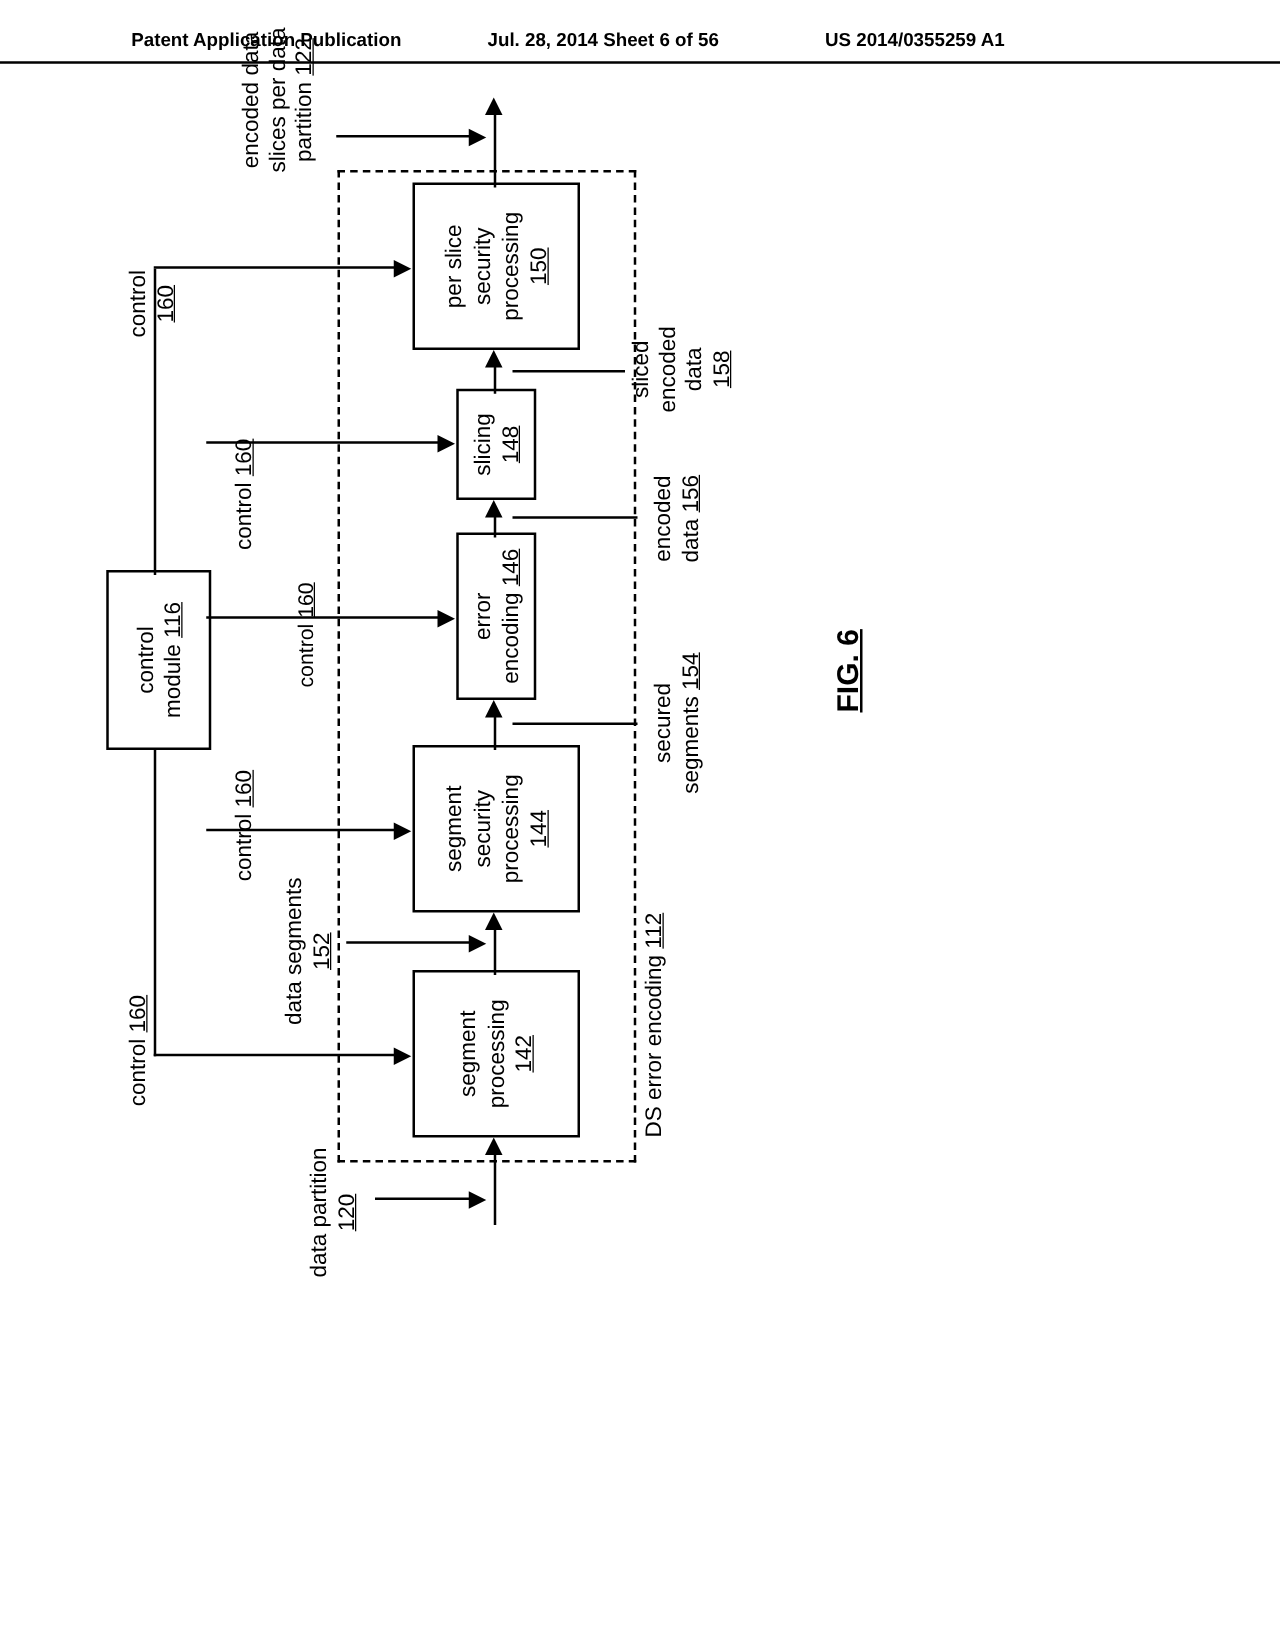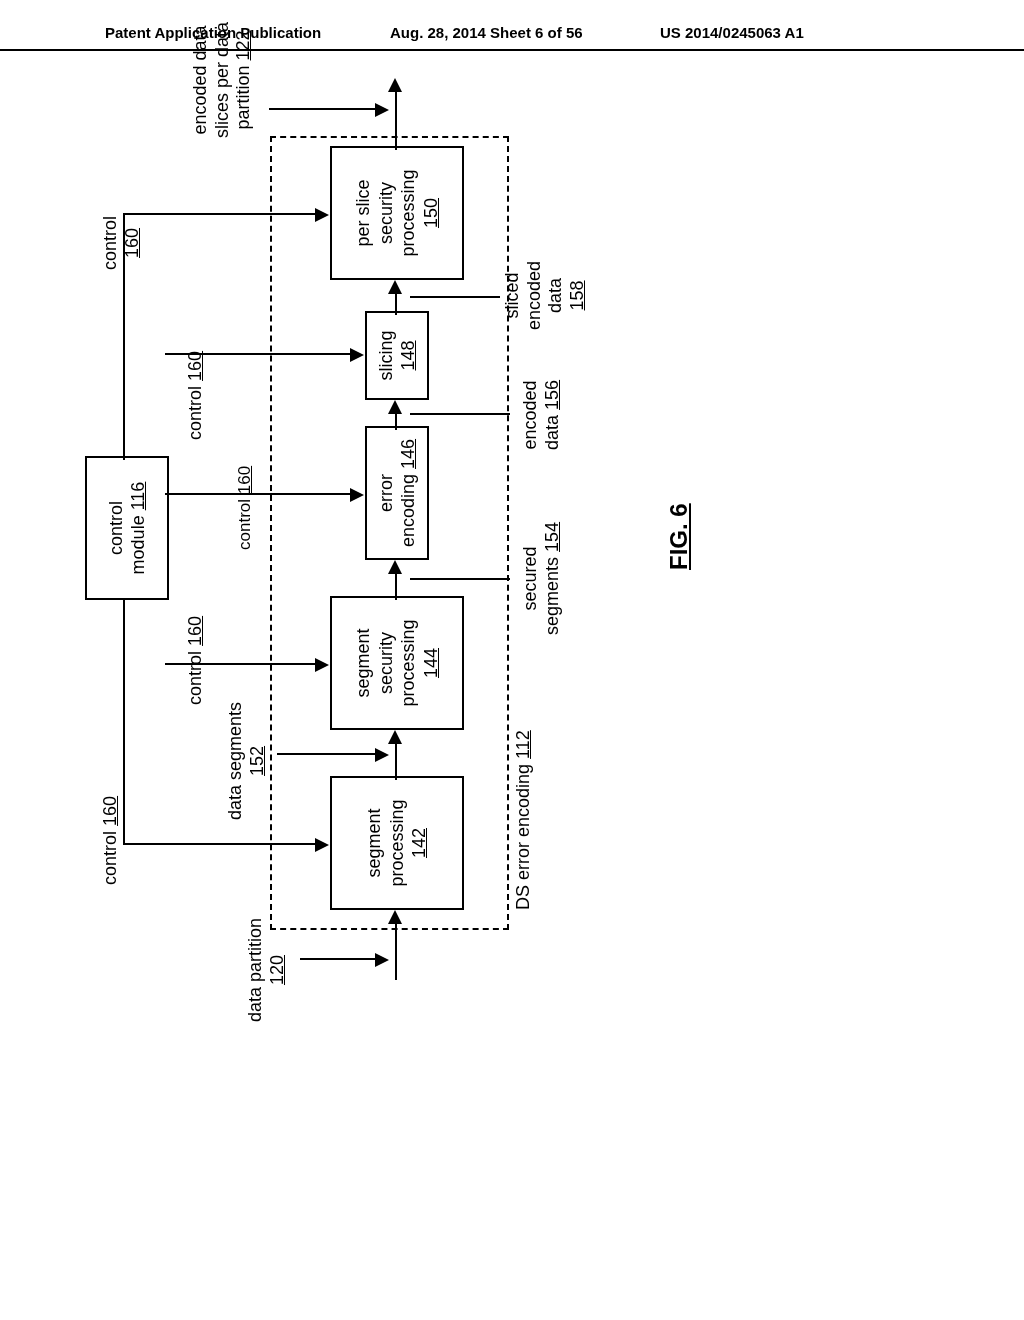--- a/index.html
+++ b/index.html
@@ -85,22 +85,22 @@
     font-weight: bold;
     font-size: 24px;
     text-decoration: underline;
   }
 </style>
 </head>
 <body>
 
 <div class="header">
   <span class="header-left">Patent Application Publication</span>
-  <span class="header-center">Aug. 28, 2014  Sheet 6 of 56</span>
-  <span class="header-right">US 2014/0245063 A1</span>
+  <span class="header-center">Jul. 28, 2014  Sheet 6 of 56</span>
+  <span class="header-right">US 2014/0355259 A1</span>
 </div>
 
 <div class="diagram">
 
   <div class="box" style="left:370px; top:120px; width:140px; height:80px;">
     <div><span>control</span></div>
     <div><span>module</span> <span class="u">116</span></div>
   </div>
 
   <div class="dashed-box" style="left:40px; top:305px; width:790px; height:235px;"></div>

